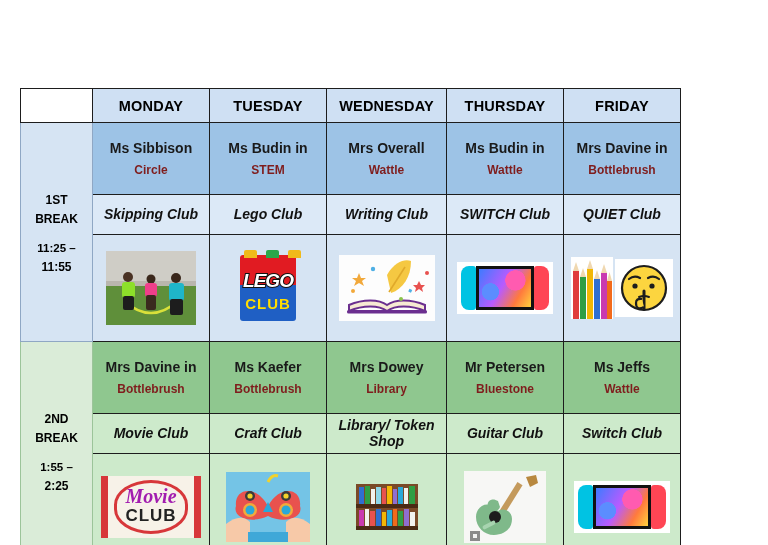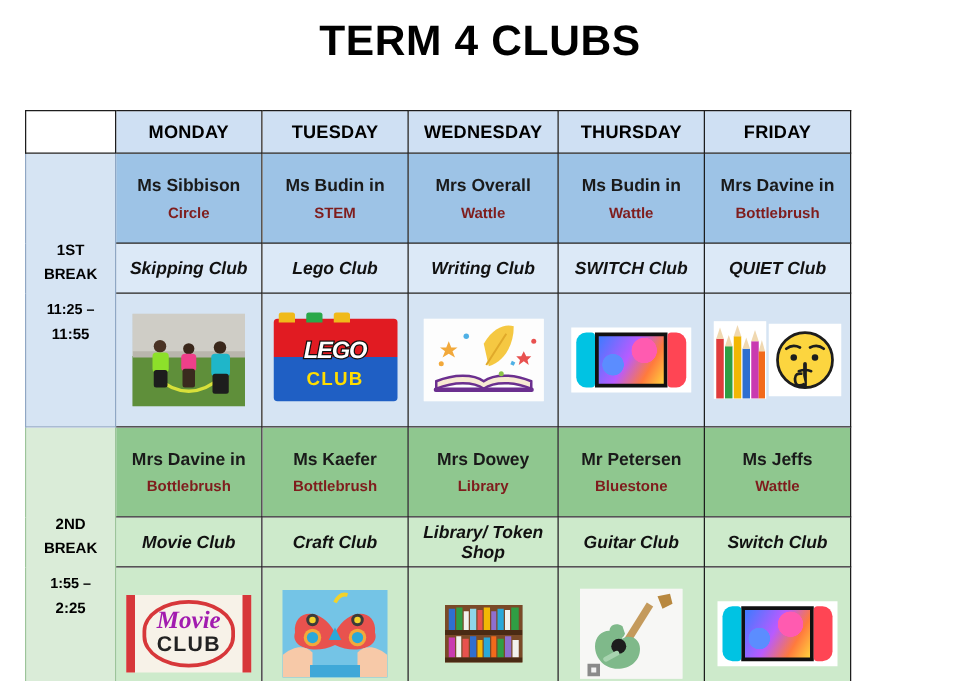--- a/index.html
+++ b/index.html
@@ -64,22 +64,22 @@
   
   td.pic{height:106px;padding:0;}
   td.pic.blue{background:#d6e4f3;}
   td.pic.green{background:#cdeacb;}
   .picwrap{width:100%;height:106px;display:flex;align-items:center;justify-content:center;}
 
   
   .art{display:block;}
 
   
-  .lego{width:72px;height:66px;position:relative;border-radius:3px;
-        background:linear-gradient(#e11b22 0 46%,#1f5fc4 46% 100%);padding-left:27px;}
+  .lego{width:56px;height:66px;position:relative;border-radius:3px;
+        background:linear-gradient(#e11b22 0 46%,#1f5fc4 46% 100%);}
   .lego .studs{position:absolute;top:-5px;left:4px;display:flex;gap:9px;}
   .lego .studs i{display:block;width:13px;height:8px;border-radius:2px 2px 0 0;}
   .lego .studs i:nth-child(1){background:#f0ba1a;}
   .lego .studs i:nth-child(2){background:#2aa84a;}
   .lego .studs i:nth-child(3){background:#f0ba1a;}
   .lego .w1{position:absolute;top:15px;left:0;width:100%;text-align:center;
             font-size:19px;font-weight:bold;font-style:italic;color:#fff;
             -webkit-text-stroke:2px #111;paint-order:stroke;letter-spacing:-1px;}
   .lego .w2{position:absolute;top:40px;left:0;width:100%;text-align:center;
             font-size:15px;font-weight:bold;color:#ffdd00;letter-spacing:1px;}
@@ -124,21 +124,20 @@
         background:linear-gradient(#c9c9c4 0 46%,#5f8f3a 46% 100%);}
 
   
   .craft{width:84px;height:70px;background:#7fc9e8;position:relative;overflow:hidden;}
 </style>
 </head>
 <body>
 
 <div id="page">
 
-  <div class="title">TERM 4 CLUBS</div>
 
   <table class="sched">
     <colgroup>
       <col class="c-side">
         <col class="c-day">
         <col class="c-day">
         <col class="c-day-wide">
         <col class="c-day">
         <col class="c-day">
     </colgroup>

